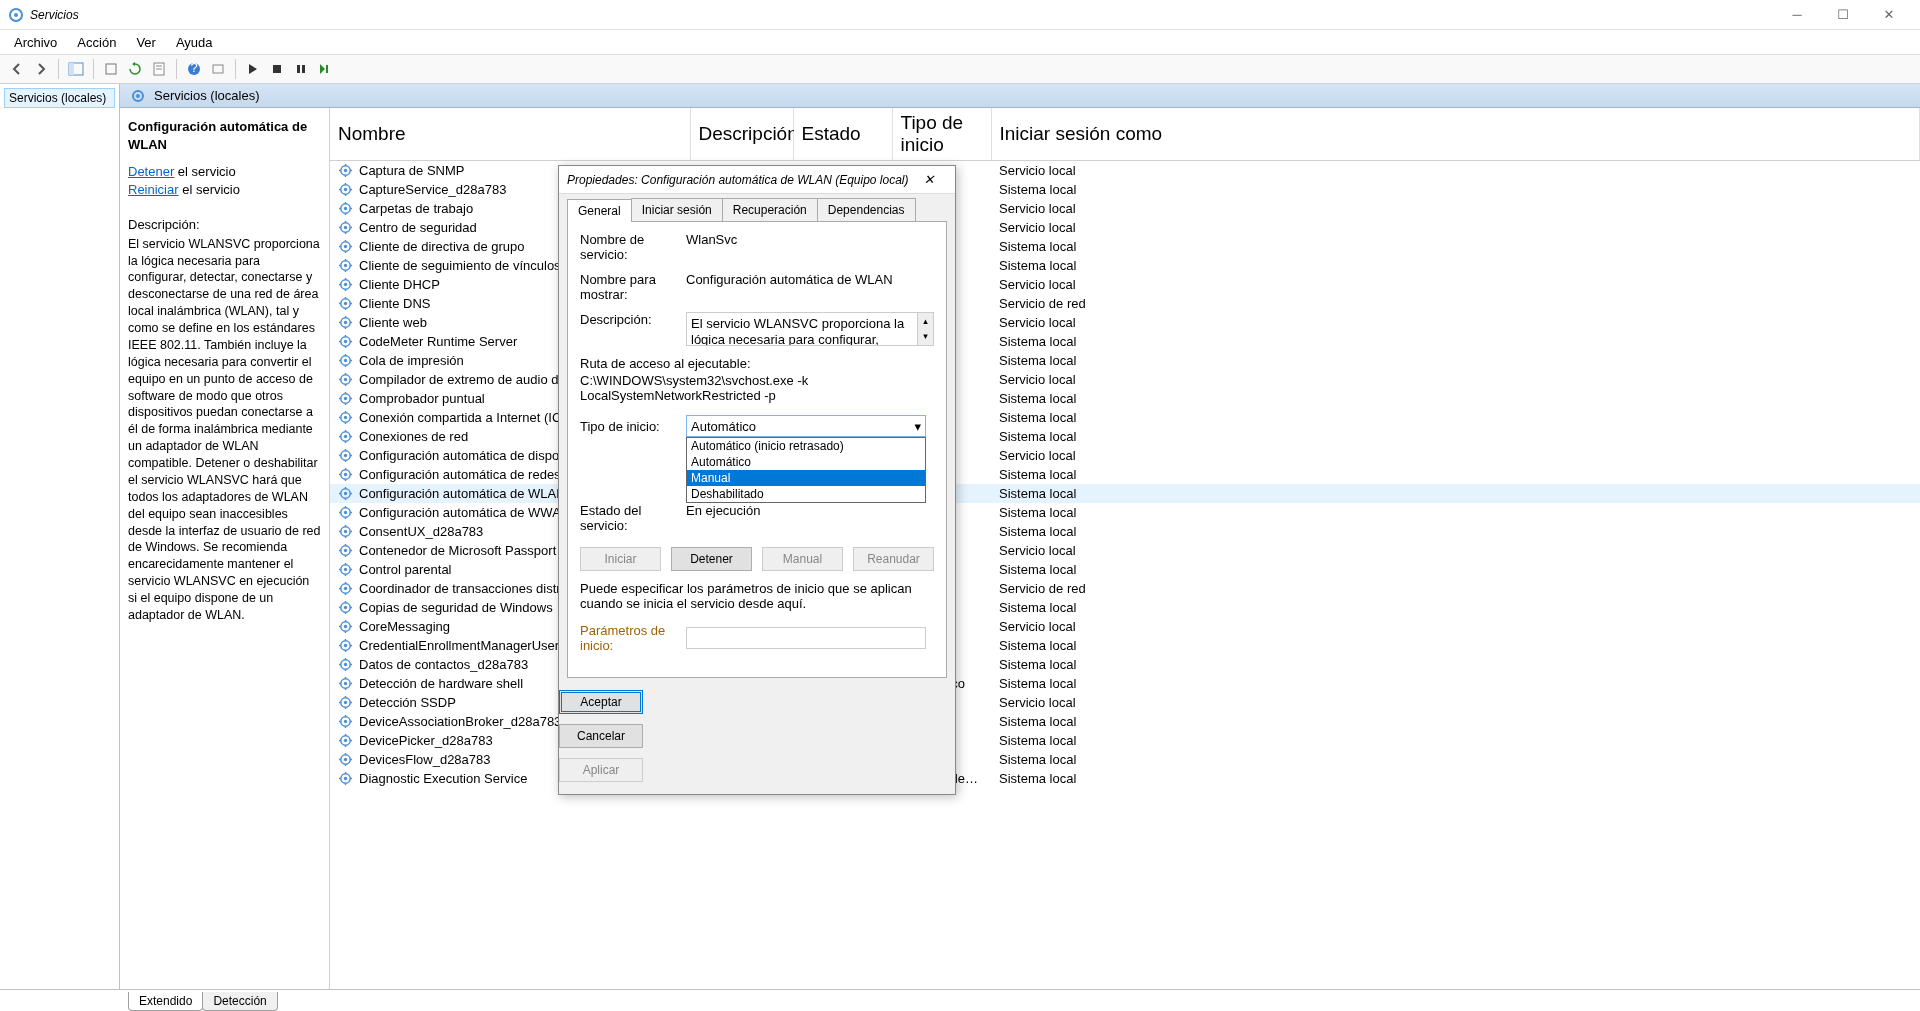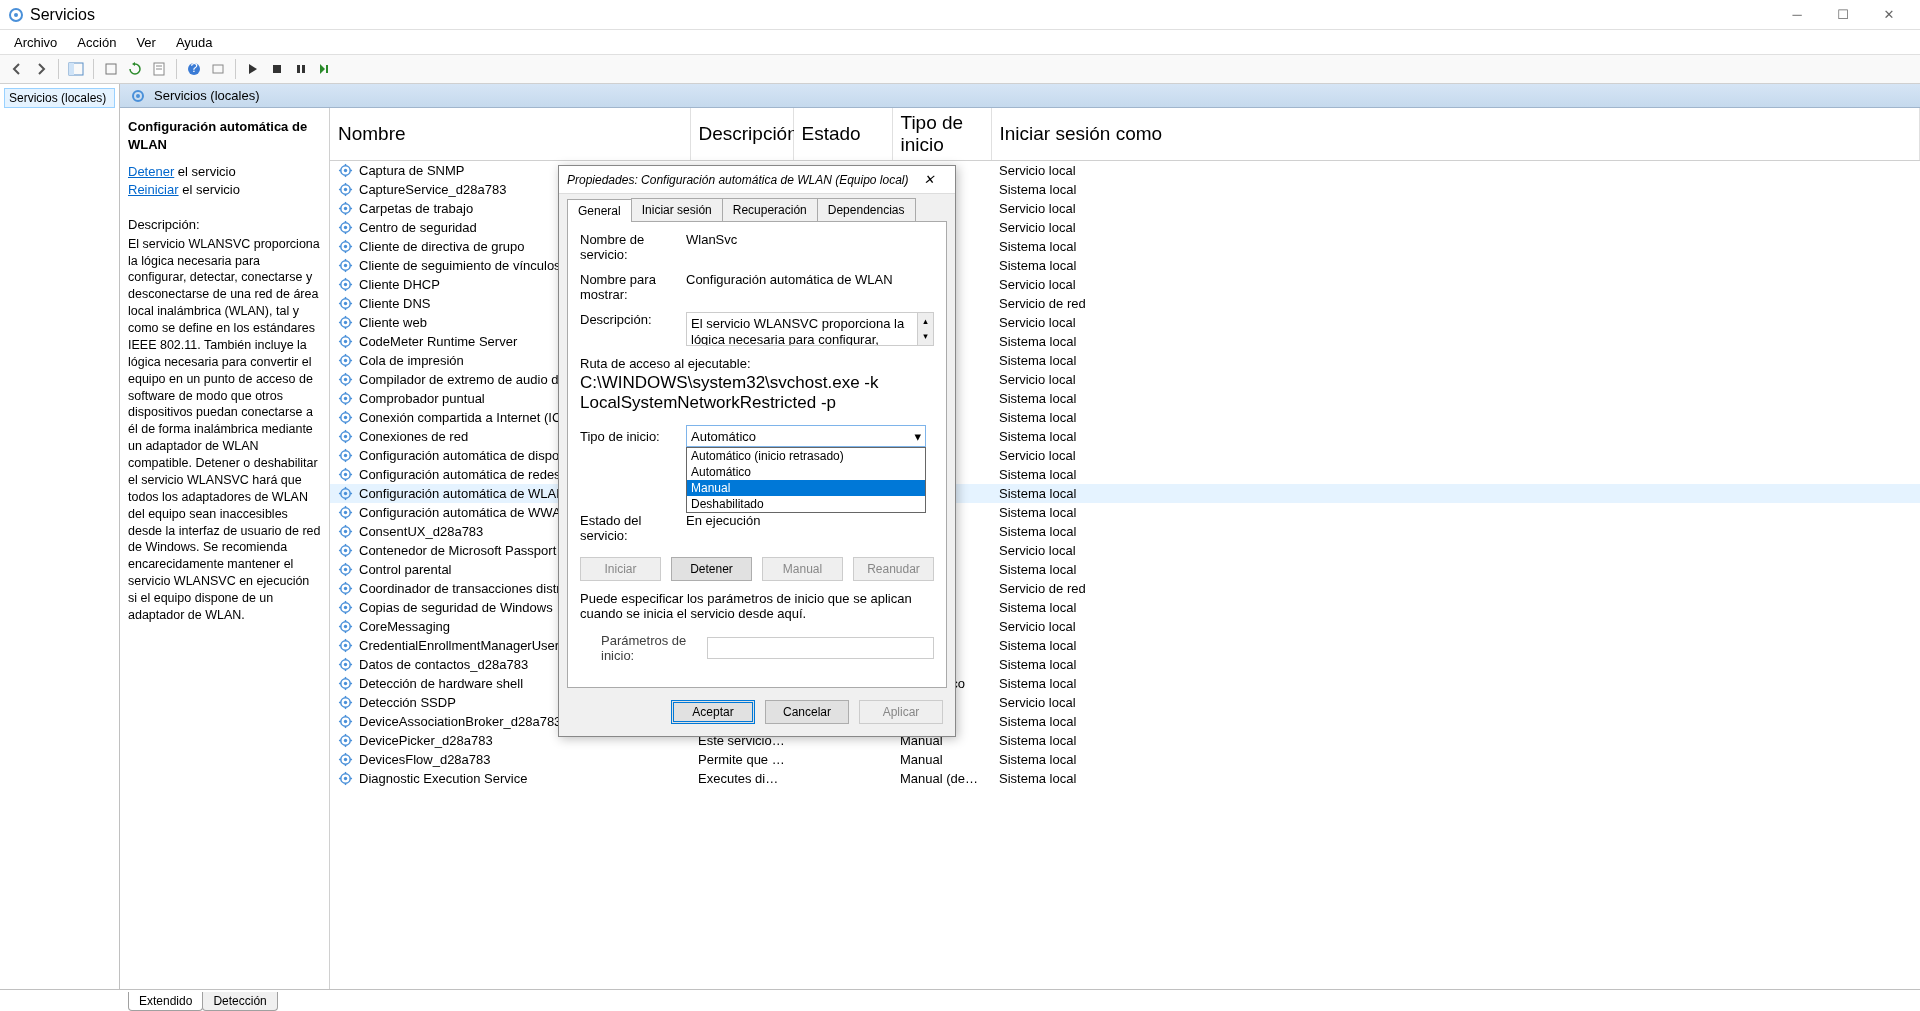--- a/index.html
+++ b/index.html
@@ -1,21 +1,21 @@
 <!DOCTYPE html>
 <html><head>
 <meta charset="utf-8">
 <style>
   * { box-sizing: border-box; margin: 0; padding: 0; font-family: "Segoe UI", Tahoma, sans-serif; font-size: 13px; }
   body { background: #ffffff; color: #000; width: 1920px; height: 1011px; overflow: hidden; position: relative; }
 
   
   .titlebar { height: 30px; display: flex; align-items: center; padding: 0 8px; background: #fff; border-bottom: 1px solid #e0e0e0; }
   .titlebar-icon { width: 16px; height: 16px; margin-right: 6px; }
-  .titlebar-title { flex: 1; font-size: 16px; }
+  .titlebar-title { flex: 1; font-size: 12px; font-style: italic; }
   .win-controls { display: flex; gap: 0; }
   .win-btn { width: 46px; height: 30px; display: flex; align-items: center; justify-content: center; color: #666; }
 
   
   .menubar { height: 24px; display: flex; align-items: center; background: #fff; padding: 0 4px; }
   .menubar span { padding: 3px 10px; font-size: 13px; }
 
   
   .toolbar { height: 30px; display: flex; align-items: center; padding: 2px 6px; background: #f9f9f9; border-top: 1px solid #e0e0e0; border-bottom: 1px solid #d0d0d0; gap: 2px; }
   .tool-btn { width: 22px; height: 22px; display: flex; align-items: center; justify-content: center; border: 1px solid transparent; }
@@ -68,21 +68,21 @@
   .desc-box { border:1px solid #ccc; padding:3px 4px; height:34px; overflow:hidden; position:relative; flex:1; font-size:11.5px; line-height:1.2; }
   .desc-box .scroll-arrow { position:absolute; right:0; width:16px; background:#eee; border-left:1px solid #ccc; display:flex; align-items:center; justify-content:center; font-size:9px; }
   .startup-select { width: 240px; border:1px solid #7eb4ea; background:#fff; padding:2px 4px; height:22px; display:flex; align-items:center; justify-content:space-between; }
   .dropdown-list { position:absolute; border:1px solid #666; background:#fff; width:240px; }
   .dropdown-list div { padding:1px 4px; font-size:12px; }
   .dropdown-list div.hl { background:#0078d7; color:#fff; }
   .svc-btns { display:flex; gap:10px; margin: 14px 0 10px 0; }
   .svc-btns button, .dlg-btns button { width: 84px; height:24px; border:1px solid #adadad; background:#e1e1e1; font-size:12px; }
   .svc-btns button:disabled, .dlg-btns button:disabled { color:#888; background:#efefef; border-color:#ccc; }
   .param-input { width:240px; height:22px; border:1px solid #ccc; background:#fff; }
-  .dlg-btns { display:flex; justify-content:flex-end; gap:10px; padding: 4px 12px 12px 0; }
+  .dlg-btns { display:flex; justify-content:flex-end; gap:10px; padding: 4px 12px 12px 0; flex-direction: column; }
   .dlg-btns button.default { border:1px solid #0078d7; outline:1px solid #0078d7; outline-offset:-3px; }
 </style>
 </head>
 <body>
 
 <div class="titlebar">
   <svg class="titlebar-icon" viewBox="0 0 16 16">
       <circle cx="8" cy="8" r="6" fill="none" stroke="#4a90d9" stroke-width="2"></circle>
       <circle cx="8" cy="8" r="2" fill="#4a90d9"></circle>
     </svg>
@@ -877,21 +877,21 @@
       </div>
     <div class="row">
         <div class="lbl">Descripción:</div>
       <div class="desc-box">
         <span>El servicio WLANSVC proporciona la lógica necesaria para configurar, detectar, conectarse y desconectarse de una red de área local</span>
         <div class="scroll-arrow" style="top:0;height:17px;">▴</div>
         <div class="scroll-arrow" style="bottom:0;height:17px;">▾</div>
       </div>
     </div>
     <div style="margin-bottom:2px;">Ruta de acceso al ejecutable:</div>
-    <div style="margin-bottom:12px; font-size:17px;">C:\WINDOWS\system32\svchost.exe -k LocalSystemNetworkRestricted -p</div>
+    <div style="margin-bottom:12px; font-size:13px;">C:\WINDOWS\system32\svchost.exe -k LocalSystemNetworkRestricted -p</div>
     <div class="row" style="position:relative; align-items:center;">
       <div class="lbl">Tipo de inicio:</div>
       <div class="startup-select">
         <span>Automático</span>
         <span>▾</span>
       </div>
       <div class="dropdown-list" style="left:106px; top:22px;">
         <div>Automático (inicio retrasado)</div>
         <div>Automático</div>
         <div class="hl">Manual</div>
@@ -904,21 +904,21 @@
         <div class="val">En ejecución</div>
       </div>
     <div class="svc-btns">
       <button disabled="">Iniciar</button>
       <button>Detener</button>
       <button disabled="">Manual</button>
       <button disabled="">Reanudar</button>
     </div>
     <div style="margin-bottom:12px;">Puede especificar los parámetros de inicio que se aplican cuando se inicia el servicio desde aquí.</div>
     <div class="row" style="align-items:center;">
-      <div class="lbl" style="color:#404040;margin-left:21px;">Parámetros de inicio:</div>
+      <div class="lbl" style="color:#a16207;">Parámetros de inicio:</div>
       <input class="param-input" disabled="" style="">
     </div>
   </div>
   <div class="dlg-btns">
     <button class="default">Aceptar</button>
     <button>Cancelar</button>
     <button disabled="">Aplicar</button>
   </div>
 </div>
 

